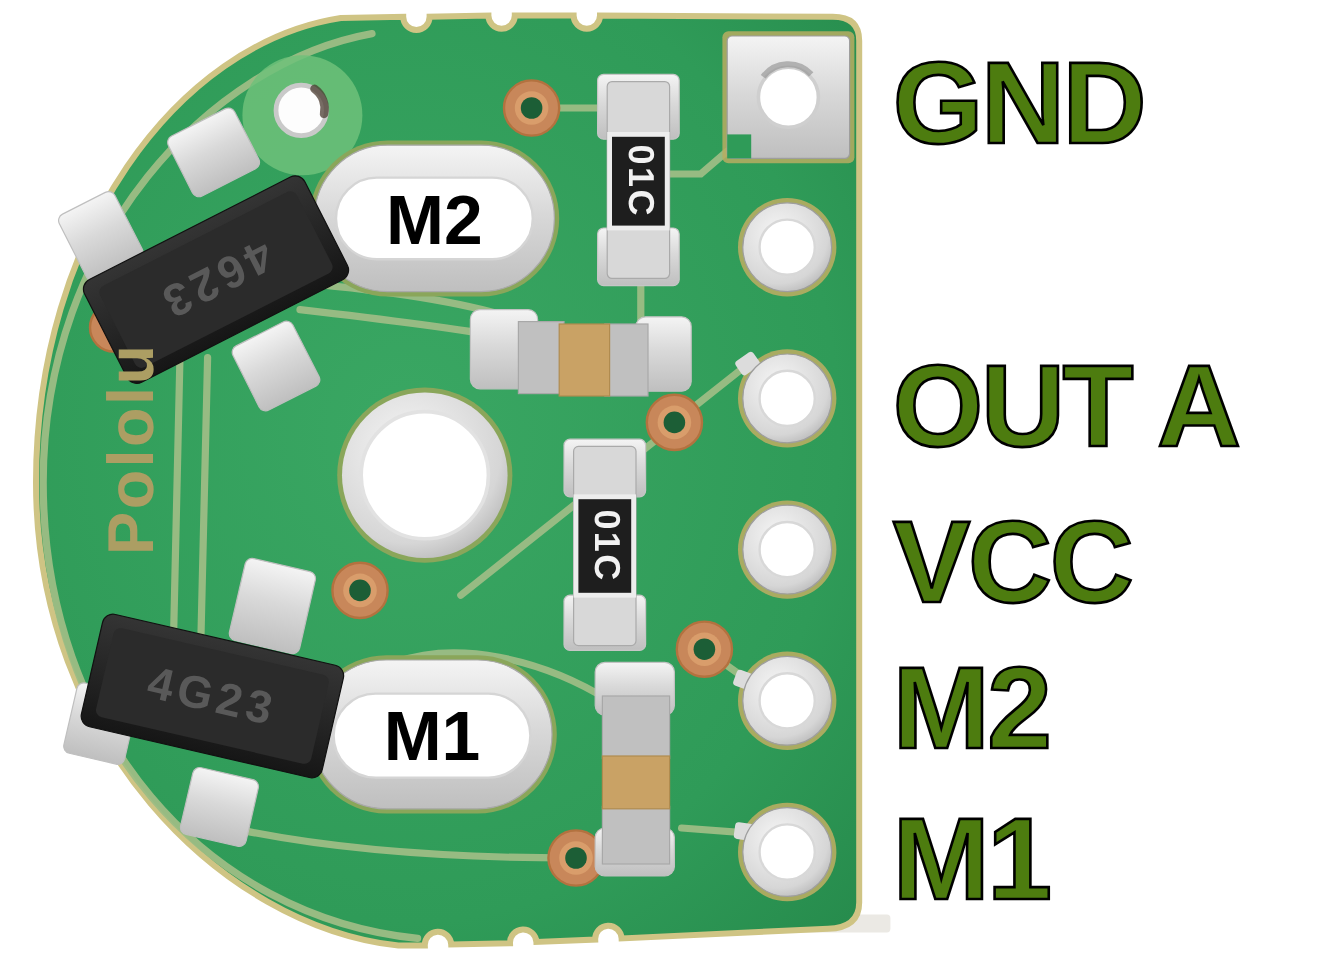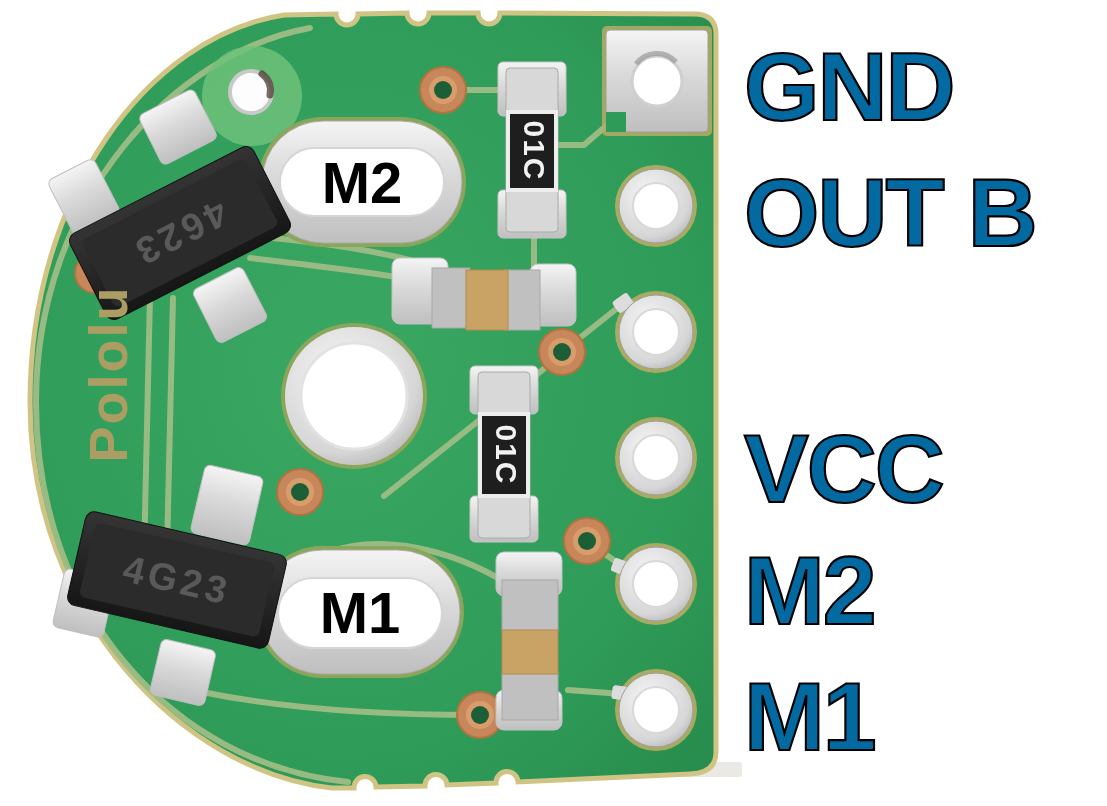--- a/index.html
+++ b/index.html
@@ -1,19 +1,19 @@
 <!DOCTYPE html>
 <html><head>
 <meta charset="utf-8">
 <style>
   html,body{margin:0;padding:0;background:#fff;}
   #stage{position:relative;width:1107px;height:806px;background:#ffffff;overflow:hidden;
          font-family:"Liberation Sans",sans-serif;}
   .pin-label{position:absolute;left:744px;transform:translateY(-50%);
-    font-size:97px;font-weight:bold;letter-spacing:-2px;color:#0369a1;
+    font-size:97px;font-weight:bold;letter-spacing:-2px;color:#4d7c0f;
     -webkit-text-stroke:2.2px #000;white-space:nowrap;line-height:1;}
   svg text{font-family:"Liberation Sans",sans-serif;}
 </style>
 </head>
 <body>
 
 <div id="stage">
 
 <svg width="1107" height="806" viewBox="0 0 1107 806">
   <defs>
@@ -215,18 +215,18 @@
       <rect x="-92" y="-38" width="184" height="76" rx="6" fill="#2b2b2b"></rect>
       <text x="0" y="13" text-anchor="middle" font-size="38" font-weight="bold" fill="#5f5f5f" letter-spacing="4" opacity="0.9">4G23</text>
     </g>
   </g>
 
   <text transform="translate(113,374) rotate(-90)" text-anchor="middle" dominant-baseline="middle" font-size="54" font-weight="bold" fill="#ac9e63" letter-spacing="2">Pololu</text>
 </svg>
 
 
 <div class="pin-label" style="top:86px">GND</div>
-<div class="pin-label" style="top:212px">OUT B</div>
+<div class="pin-label" style="top:338px">OUT A</div>
 <div class="pin-label" style="top:468px">VCC</div>
 <div class="pin-label" style="top:590px">M2</div>
 <div class="pin-label" style="top:716px">M1</div>
 
 </div>
 
 </body></html>

